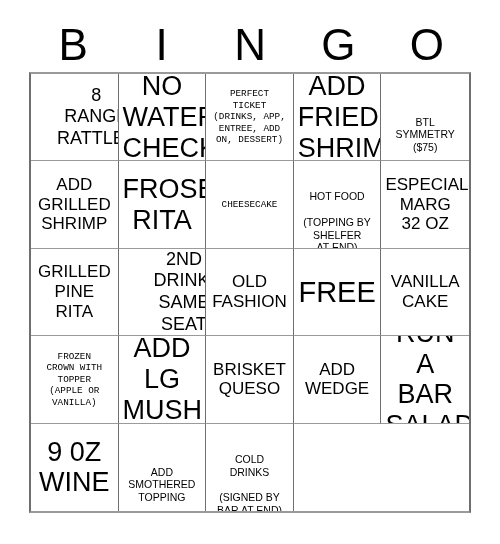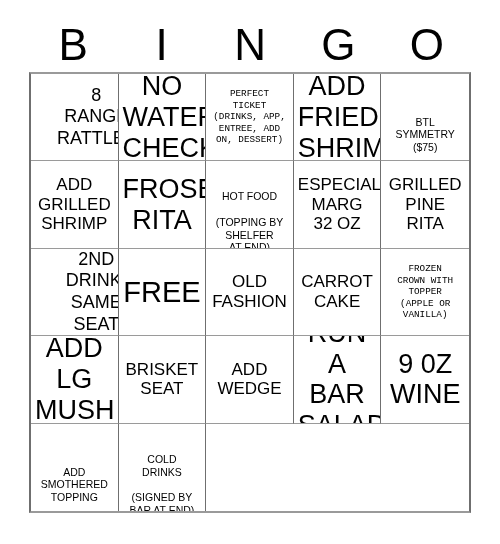--- a/index.html
+++ b/index.html
@@ -133,20 +133,23 @@
       <div class="cell">
         <span class="cell-text sz-md">ADD
 GRILLED
 SHRIMP</span>
       </div>
       <div class="cell">
         <span class="cell-text sz-lg">FROSE
 RITA</span>
       </div>
       <div class="cell">
+        <span class="cell-text sz-xxs">CHEESECAKE</span>
+      </div>
+      <div class="cell">
         <span class="cell-text sz-xs">HOT FOOD
 
 (TOPPING BY
 SHELFER
 AT END)</span>
       </div>
       <div class="cell">
         <span class="cell-text sz-md">ESPECIAL
 MARG
 32 OZ</span>
@@ -156,45 +159,45 @@
 PINE
 RITA</span>
       </div>
       <div class="cell">
         <span class="cell-text sz-sm">2ND
 DRINK,
 SAME
 SEAT</span>
       </div>
       <div class="cell">
-        <span class="cell-text sz-xl">FREE</span>
-      </div>
-      <div class="cell">
         <span class="cell-text sz-md">OLD
 FASHION</span>
       </div>
       <div class="cell">
-        <span class="cell-text sz-md">CARROT
+        <span class="cell-text sz-xl">FREE</span>
+      </div>
+      <div class="cell">
+        <span class="cell-text sz-md">VANILLA
 CAKE</span>
       </div>
       <div class="cell">
         <span class="cell-text sz-xxs">FROZEN
 CROWN WITH
 TOPPER
 (APPLE OR
 VANILLA)</span>
       </div>
       <div class="cell">
         <span class="cell-text sz-lg">ADD
 LG
 MUSH</span>
       </div>
       <div class="cell">
         <span class="cell-text sz-md">BRISKET
-SEAT</span>
+QUESO</span>
       </div>
       <div class="cell">
         <span class="cell-text sz-md">ADD
 WEDGE</span>
       </div>
       <div class="cell">
         <span class="cell-text sz-lg">RUN A
 BAR
 SALAD</span>
       </div>

